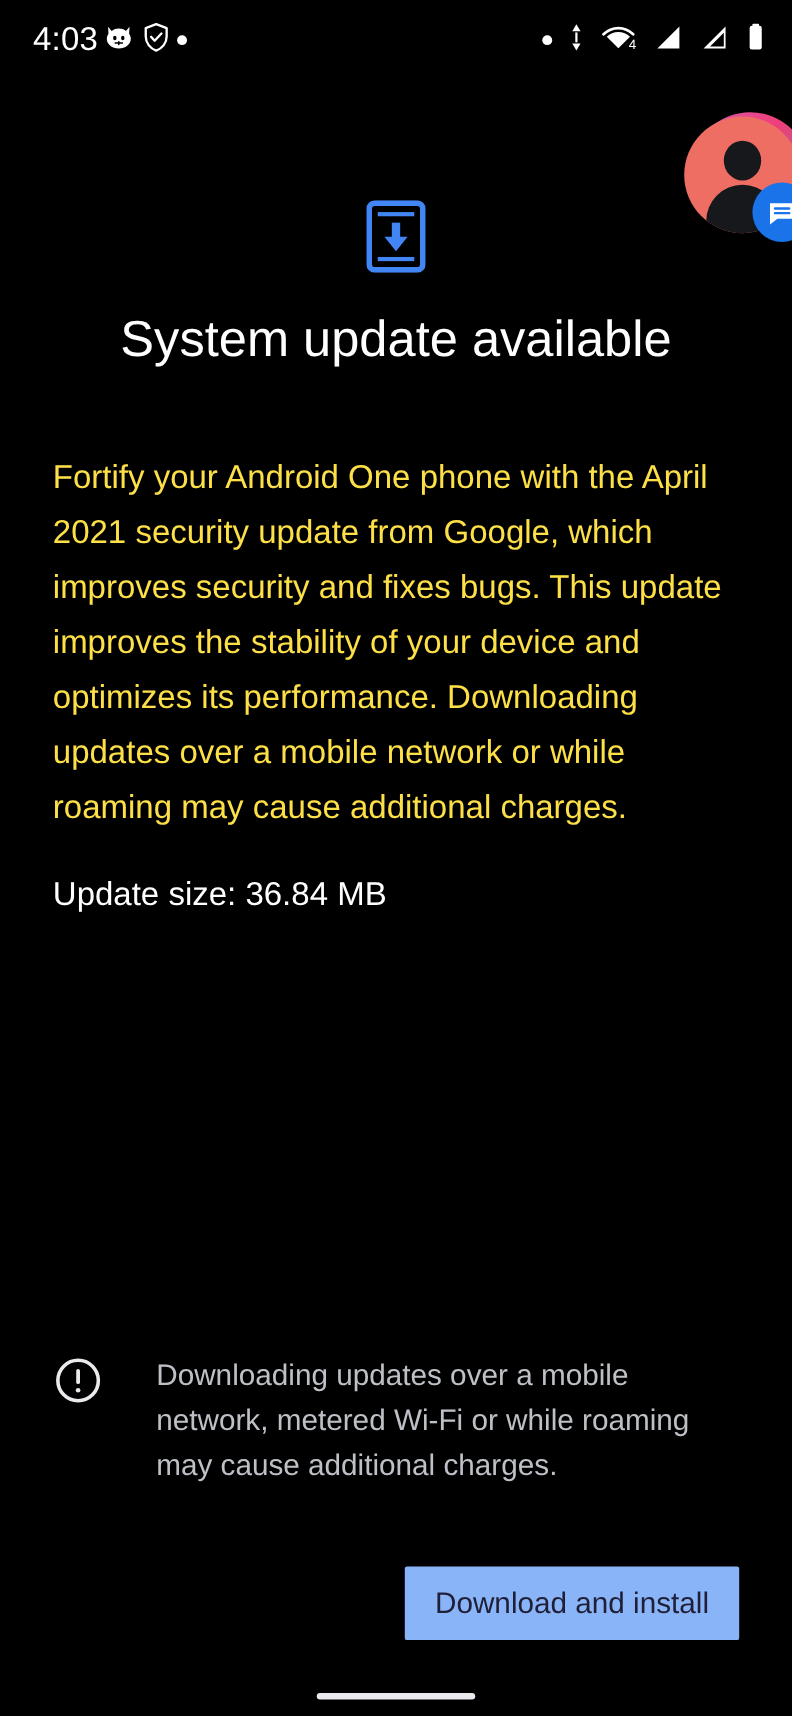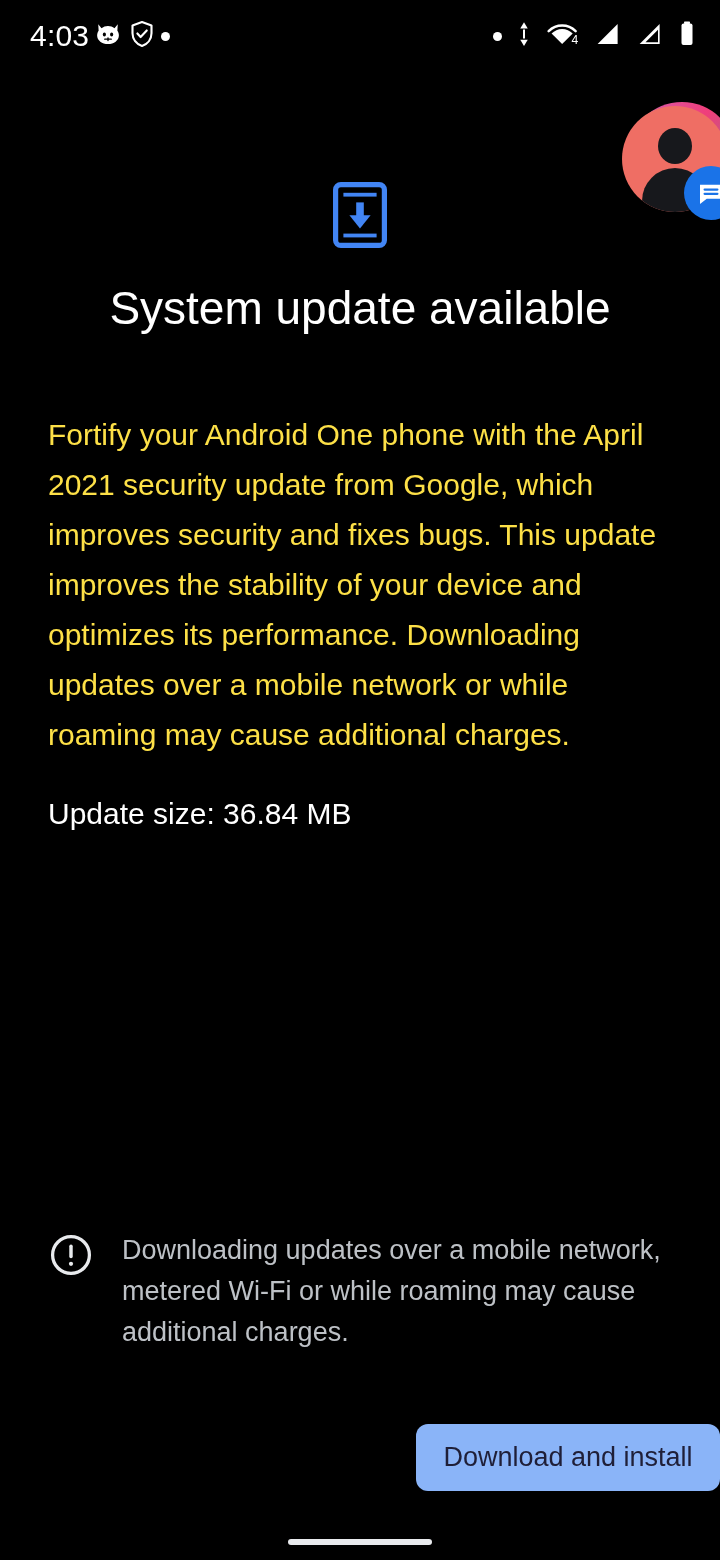--- a/index.html
+++ b/index.html
@@ -102,40 +102,39 @@
   #update-size {
     margin-top:32px;
     font-size:30px; line-height:44px;
     color:#ffffff; font-weight:400;
   }
 
   
   #warning-row {
     position:absolute; left:48px; top:1230px;
     width:630px;
-    display:flex; align-items:flex-start; gap:28px;
+    display:flex; align-items:flex-start; gap:48px;
   }
   #warning-icon { flex:0 0 auto; margin-top:2px; }
   #warning-text {
     font-size:27px; line-height:41px;
     color:#bdc1c6; font-weight:400;
     white-space:pre-wrap;
   }
 
   
   #download-button {
     position:absolute; left:368px; top:1424px;
     width:304px; height:67px;
     background:#8ab4f8; color:#1f1f38;
-    border:none; border-radius:12px;
+    border:none; border-radius:2px;
     font-family:"Liberation Sans", sans-serif;
     font-size:27px; line-height:67px;
     text-align:center; cursor:pointer;
     padding:0;
-    margin-left:48px;
   }
 
   
   #watermark {
     position:absolute; left:616px; top:1452px;
     width:104px; height:104px;
     opacity:0.92; pointer-events:none;
   }
   #watermark-brand {
     position:absolute; left:0; top:36px; width:104px;

